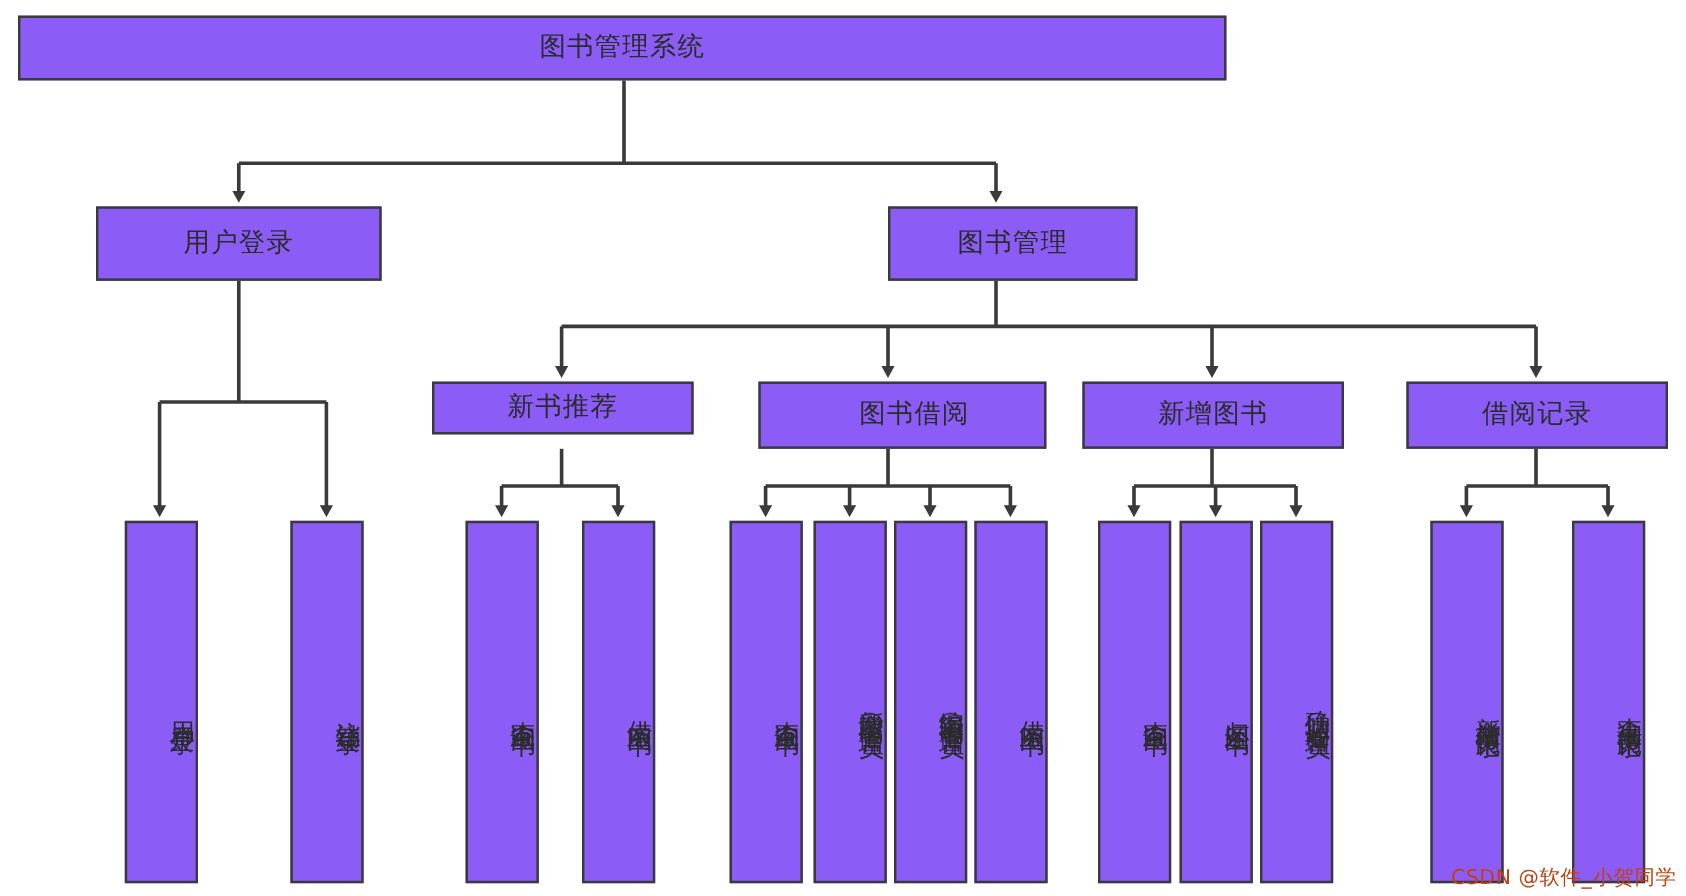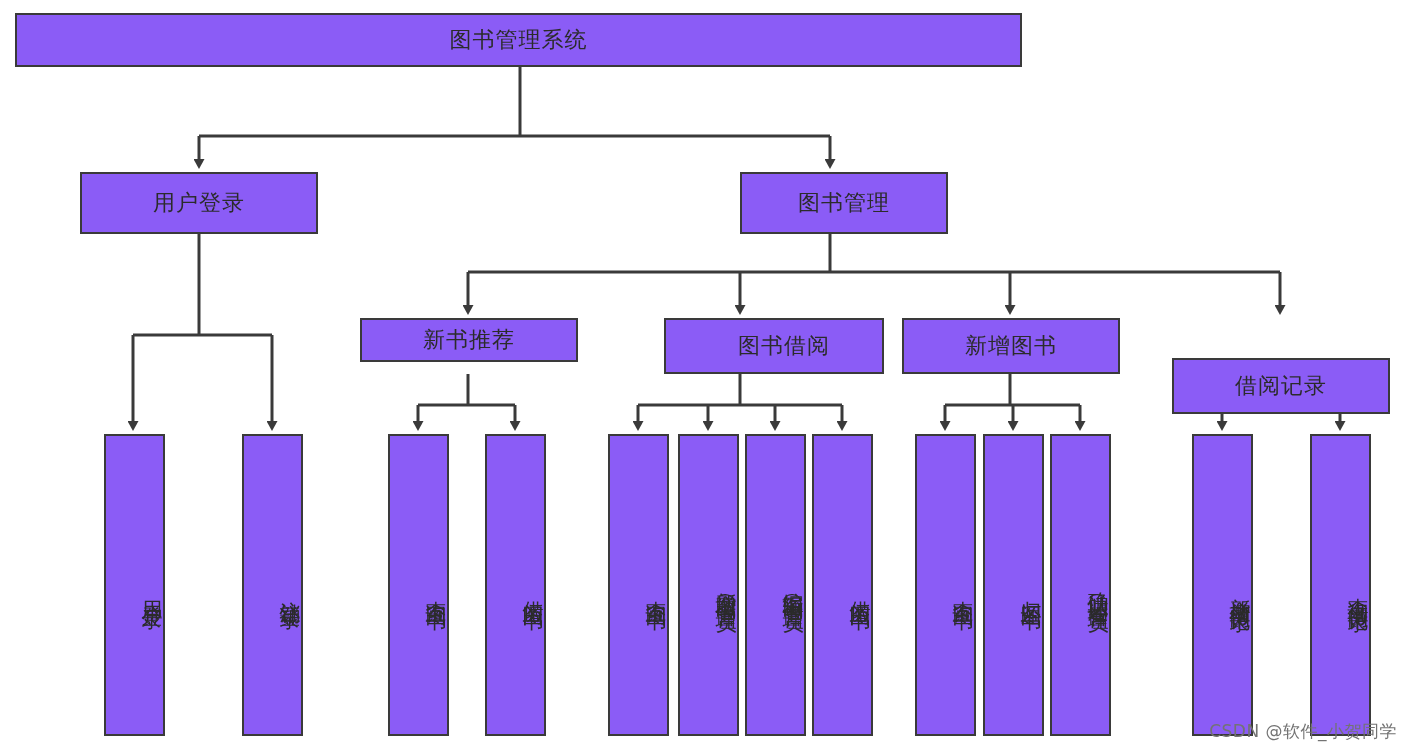--- a/index.html
+++ b/index.html
@@ -51,21 +51,21 @@
     top: 0;
     width: 1405px;
     height: 747px;
     pointer-events: none;
   }
   #watermark {
     position: absolute;
     right: 8px;
     bottom: 4px;
     font-size: 17px;
-    color: #737373;
+    color: #c2410c;
     letter-spacing: 0.5px;
     white-space: nowrap;
     margin-top: 12px;
   }
 </style>
 </head>
 <body>
 
 <div id="canvas">
 
@@ -118,23 +118,23 @@
       <path d="M1340,405 L1340,422" marker-end="url(#arrow)"></path>
     </g>
   </svg>
 
   <div class="node horiz" id="node-root" style="left: 15px; top: 13px; width: 1007px; height: 54px;">图书管理系统</div>
 
   <div class="node horiz" id="node-l2-0" style="left: 80px; top: 172px; width: 238px; height: 62px;">用户登录</div>
   <div class="node horiz" id="node-l2-1" style="left: 740px; top: 172px; width: 208px; height: 62px;">图书管理</div>
 
   <div class="node horiz" id="node-l3-0" style="left: 360px; top: 318px; width: 218px; height: 44px;">新书推荐</div>
-  <div class="node horiz" id="node-l3-1" style="left: 664px; top: 318px; width: 220px; height: 56px; padding-left: 20px;">图书借阅</div>
+  <div class="node horiz" id="node-l3-1" style="left: 632px; top: 318px; width: 240px; height: 56px; padding-left: 20px;">图书借阅</div>
   <div class="node horiz" id="node-l3-2" style="left: 902px; top: 318px; width: 218px; height: 56px;">新增图书</div>
-  <div class="node horiz" id="node-l3-3" style="left: 1172px; top: 318px; width: 218px; height: 56px; margin-top: 40px;">借阅记录</div>
+  <div class="node horiz" id="node-l3-3" style="left: 1172px; top: 318px; width: 218px; height: 56px;">借阅记录</div>
 
   <div class="node vert" id="leaf-0" style="left: 104px; top: 434px; width: 61px; height: 302px;">用户登录</div>
   <div class="node vert" id="leaf-1" style="left: 242px; top: 434px; width: 61px; height: 302px;">注销登录</div>
   <div class="node vert" id="leaf-2" style="left: 388px; top: 434px; width: 61px; height: 302px;">查询图书</div>
   <div class="node vert" id="leaf-3" style="left: 485px; top: 434px; width: 61px; height: 302px;">借阅图书</div>
   <div class="node vert" id="leaf-4" style="left: 608px; top: 434px; width: 61px; height: 302px;">查询图书</div>
   <div class="node vert tall-text" id="leaf-5" style="left: 678px; top: 434px; width: 61px; height: 302px;">新增图书（管理员）</div>
   <div class="node vert tall-text" id="leaf-6" style="left: 745px; top: 434px; width: 61px; height: 302px;">编辑图书（管理员）</div>
   <div class="node vert" id="leaf-7" style="left: 812px; top: 434px; width: 61px; height: 302px;">借阅图书</div>
   <div class="node vert" id="leaf-8" style="left: 915px; top: 434px; width: 61px; height: 302px;">查询图书</div>

